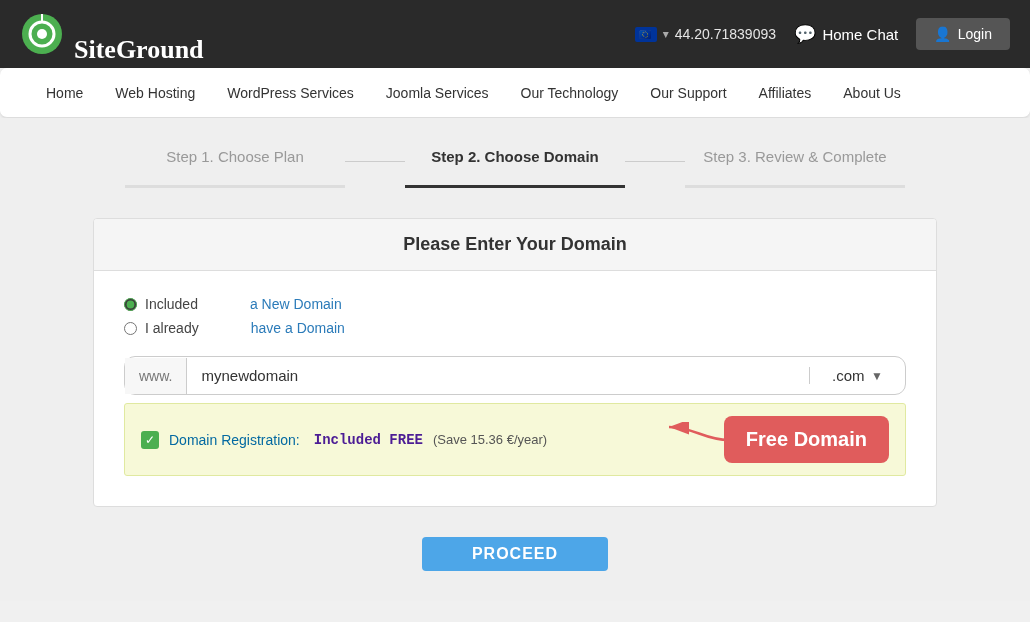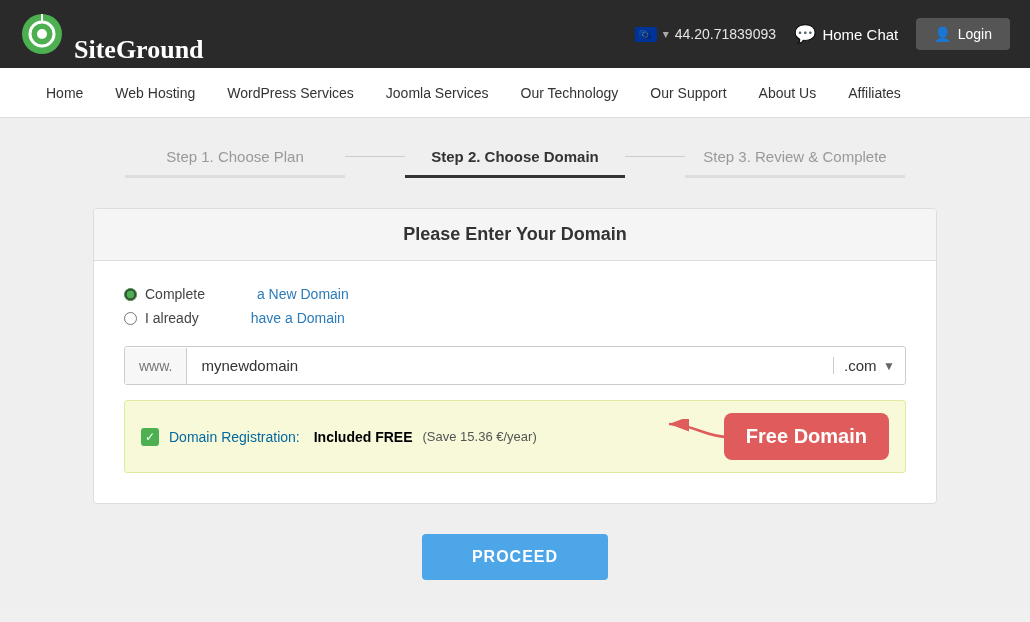--- a/index.html
+++ b/index.html
@@ -85,20 +85,21 @@
 
     
     .nav-bar {
       background: white;
       border-bottom: 1px solid #ddd;
       display: flex;
       align-items: center;
       padding: 0 30px;
       height: 50px;
       box-shadow: 0 1px 3px rgba(0,0,0,0.08);
+      border-radius: 7px;
     }
     .nav-item {
       color: #333;
       font-size: 14px;
       font-weight: 500;
       padding: 0 16px;
       height: 50px;
       display: flex;
       align-items: center;
       cursor: pointer;
@@ -124,21 +125,21 @@
     .step-item {
       display: flex;
       flex-direction: column;
       align-items: center;
       width: 220px;
       position: relative;
     }
     .step-label {
       font-size: 15px;
       color: #999;
-      padding-bottom: 10px;
+      padding-bottom: 20px;
     }
     .step-label.active {
       color: #333;
       font-weight: bold;
     }
     .step-underline {
       height: 3px;
       width: 100%;
       background: #ddd;
     }
@@ -195,22 +196,22 @@
       color: #2b7bb9;
       text-decoration: none;
       margin-left: 44px;
     }
 
     
     .domain-input-row {
       display: flex;
       align-items: center;
       border: 1px solid #ccc;
-      border-radius: 3px;
-      margin-bottom: 15px;
+      border-radius: 11px;
+      margin-bottom: 8px;
     }
     .www-prefix {
       background: #f7f7f7;
       border-right: 1px solid #ccc;
       padding: 10px 14px;
       color: #777;
       font-size: 14px;
       font-weight: 500;
     }
     .domain-text-input {
@@ -218,21 +219,21 @@
       border: none;
       outline: none;
       padding: 10px 14px;
       font-size: 15px;
       color: #333;
     }
     .tld-select-wrapper {
       border-left: 1px solid #ccc;
       display: flex;
       align-items: center;
-      padding: 0 10px;
+      padding: 0 22px;
       background: white;
     }
     .tld-select {
       border: none;
       outline: none;
       font-size: 15px;
       color: #333;
       background: transparent;
       cursor: pointer;
       appearance: none;
@@ -268,23 +269,24 @@
       color: white;
       font-size: 12px;
       flex-shrink: 0;
     }
     .domain-reg-label {
       font-size: 14px;
       color: #0369a1;
       margin-right: 4px;
     }
     .included-free {
-      color: #000000;
-      font-weight: bold;
-      font-size: 14px;
+      color: #4c1d95;
+      font-weight: bold;
+      font-size: 14px;
+      font-family: Liberation Mono, monospace;
     }
     .save-text {
       color: #555;
       font-size: 13px;
     }
 
     
     .free-badge-area {
       position: relative;
       display: flex;
@@ -306,21 +308,21 @@
 
     
     .proceed-row {
       text-align: center;
       margin-top: 30px;
     }
     .proceed-btn {
       background: #4da6e8;
       color: white;
       border: none;
-      padding: 14px 50px;
+      padding: 8px 50px;
       font-size: 16px;
       font-weight: bold;
       border-radius: 4px;
       cursor: pointer;
       letter-spacing: 1px;
     }
   </style>
 </head>
 <body>
 
@@ -352,22 +354,22 @@
   </div>
 </div>
 
 <nav class="nav-bar">
   <a class="nav-item" href="#">Home</a>
   <a class="nav-item" href="#">Web Hosting</a>
   <a class="nav-item" href="#">WordPress Services</a>
   <a class="nav-item" href="#">Joomla Services</a>
   <a class="nav-item" href="#">Our Technology</a>
   <a class="nav-item" href="#">Our Support</a>
+  <a class="nav-item" href="#">Affiliates</a>
   <a class="nav-item" href="#">About Us</a>
-  <a class="nav-item" href="#">Affiliates</a>
 </nav>
 
 <div class="page-content">
 
   <div class="steps-row">
     <div class="step-item">
       <span class="step-label">Step 1. Choose Plan</span>
       <div class="step-underline"></div>
     </div>
     <div class="step-divider"></div>
@@ -384,21 +386,21 @@
 
   <div class="form-card">
     <div class="form-card-header">
       <span class="form-card-title">Please Enter Your Domain</span>
     </div>
     <div class="form-card-body">
 
       <div class="radio-group">
         <label class="radio-option">
           <input type="radio" name="domain-option" checked="" style="">
-          <span>Complete</span>
+          <span>Included</span>
           <a href="#">a New Domain</a>
         </label>
         <label class="radio-option">
           <input type="radio" name="domain-option" style="">
           <span>I already</span>
           <a href="#">have a Domain</a>
         </label>
       </div>
 
       <div class="domain-input-row">

